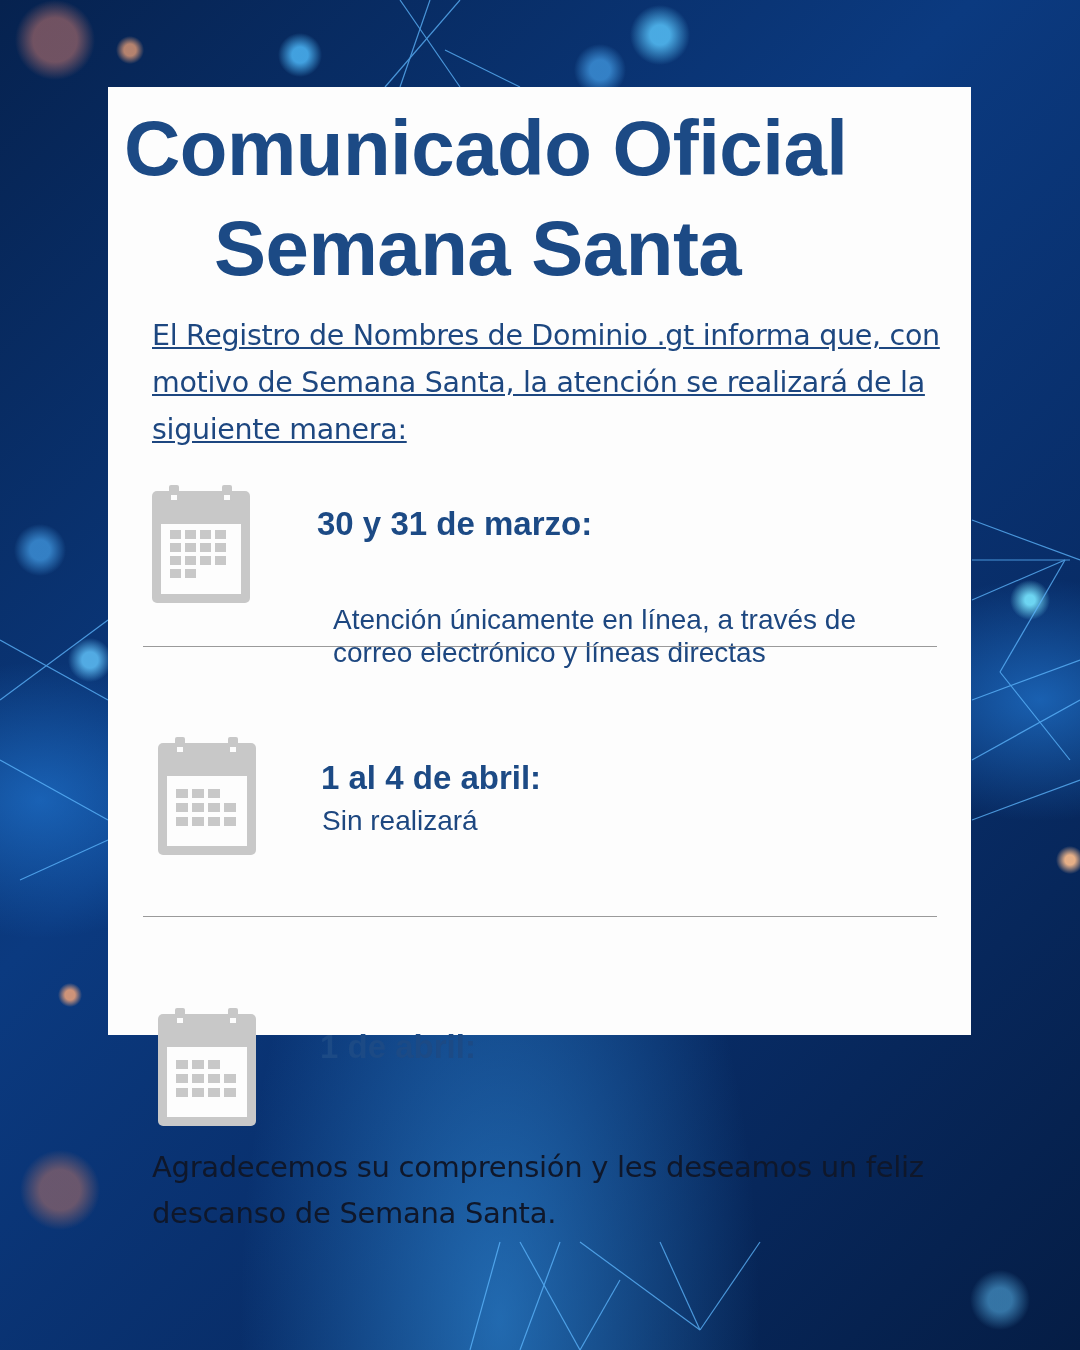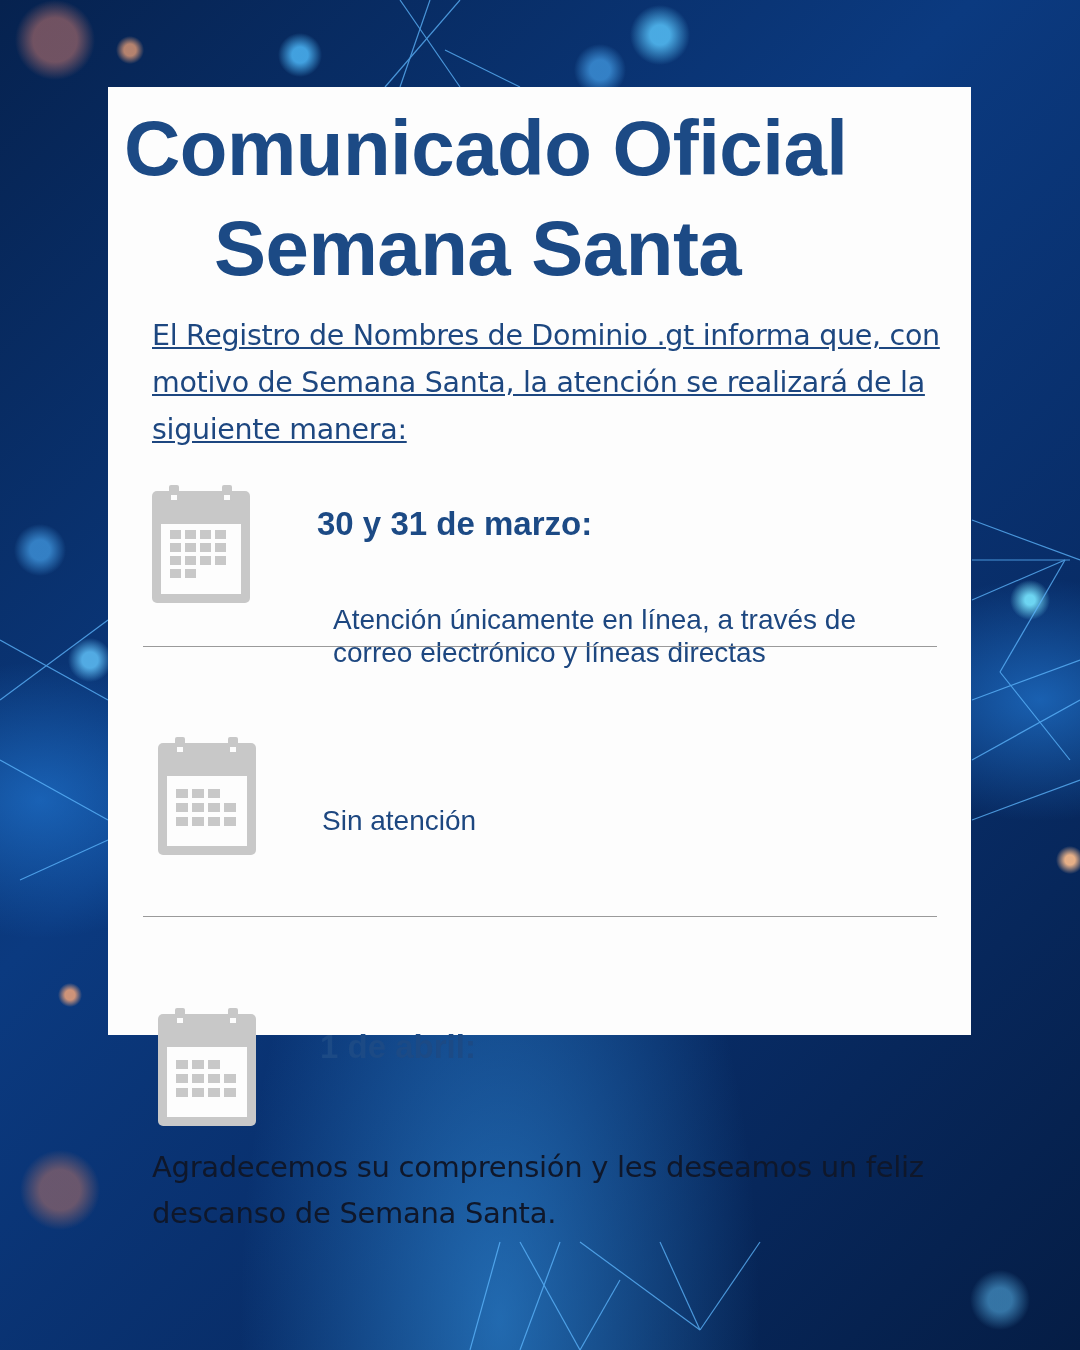--- a/index.html
+++ b/index.html
@@ -143,21 +143,22 @@
       <rect x="18" y="66" width="12" height="9"></rect>
         <rect x="34" y="66" width="12" height="9"></rect>
         <rect x="50" y="66" width="12" height="9"></rect>
         <rect x="66" y="66" width="12" height="9"></rect>
       <rect x="18" y="80" width="12" height="9"></rect>
         <rect x="34" y="80" width="12" height="9"></rect>
         <rect x="50" y="80" width="12" height="9"></rect>
         <rect x="66" y="80" width="12" height="9"></rect>
     </g>
   </svg>
-  <div class="item-d" style="left:214px; top:717px; width:500px;">Sin atención</div>
+  <div class="item-h" style="left:213px; top:674px;">1 al 4 de abril:</div>
+  <div class="item-d" style="left:214px; top:717px; width:500px;">Sin realizará</div>
   <div class="divider" style="top:829px;"></div>
 
   <svg class="cal" style="left:50px; top:921px;" viewBox="0 0 98 118">
     <rect x="0" y="6" width="98" height="112" rx="5" fill="#c8c8c8"></rect>
     <rect x="17" y="0" width="10" height="16" rx="2" fill="#c8c8c8"></rect>
     <rect x="70" y="0" width="10" height="16" rx="2" fill="#c8c8c8"></rect>
     <rect x="19" y="10" width="6" height="5" fill="#fdfdfd"></rect>
     <rect x="72" y="10" width="6" height="5" fill="#fdfdfd"></rect>
     <rect x="9" y="39" width="80" height="70" fill="#fdfdfd"></rect>
     <g fill="#c8c8c8">

